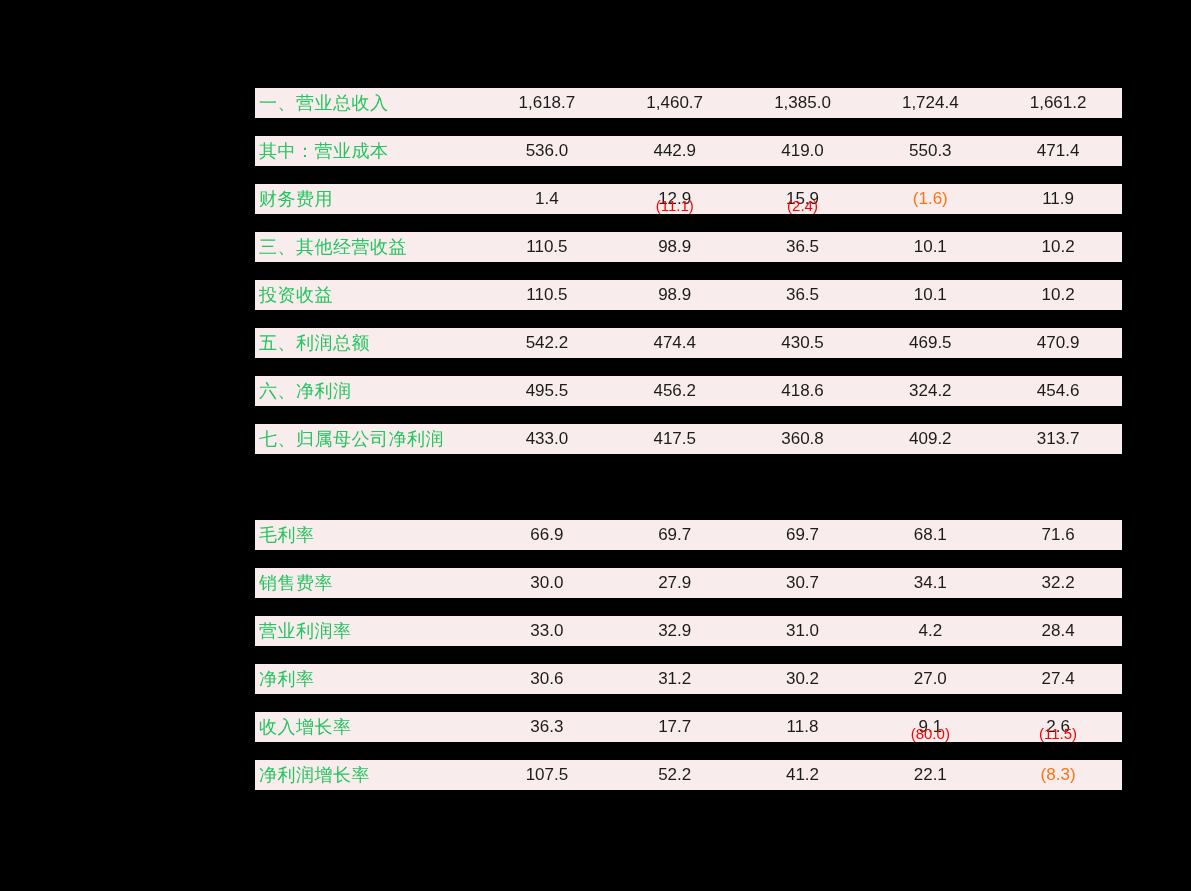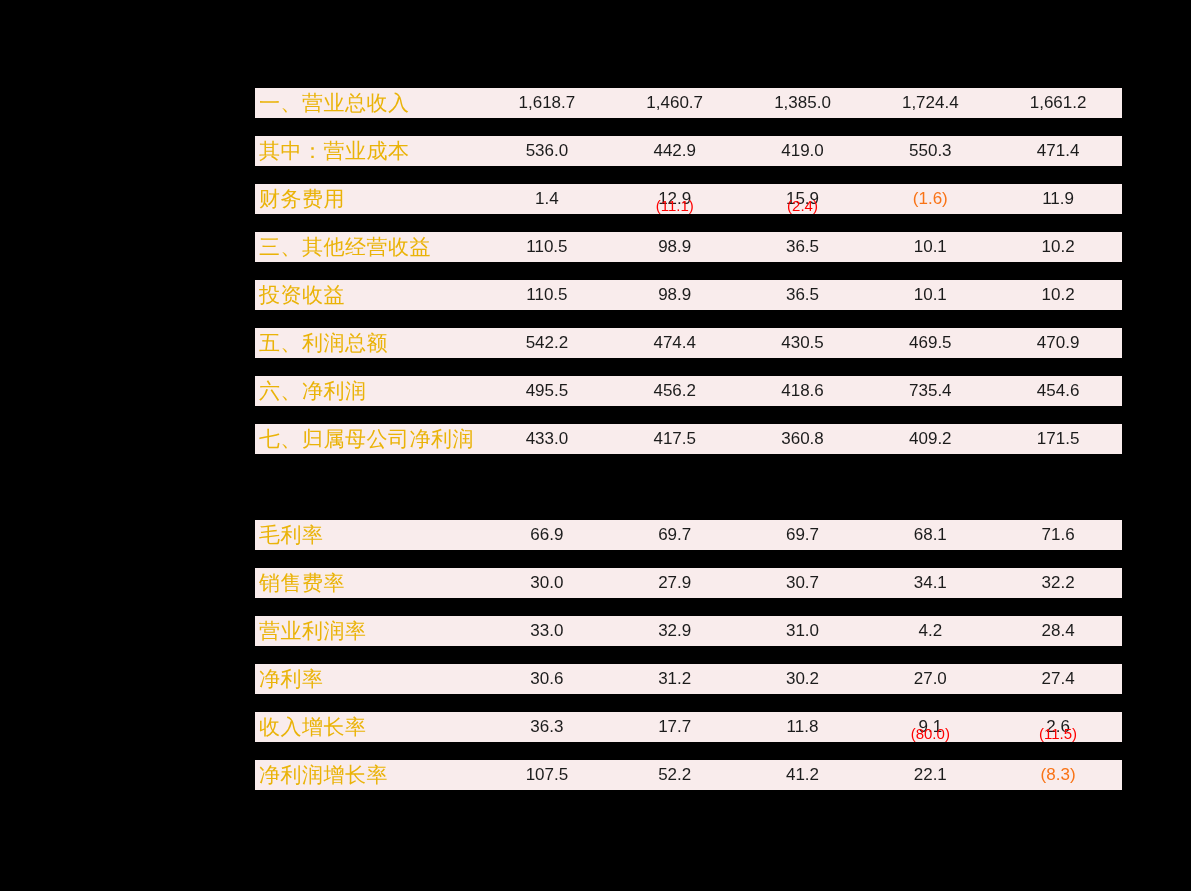--- a/index.html
+++ b/index.html
@@ -51,22 +51,22 @@
     display: flex;
     align-items: center;
   }
 
   .label-cell {
     width: 228px;
     flex: 0 0 228px;
     padding-left: 4px;
     box-sizing: border-box;
     font-family: "DejaVu Serif", "Liberation Serif", serif;
-    font-size: 21px;
-    color: #eab308;
+    font-size: 18px;
+    color: #22c55e;
     white-space: nowrap;
     letter-spacing: 0.5px;
   }
 
   .num-cell {
     flex: 1 1 0;
     text-align: center;
     font-size: 17px;
     color: #1c1c1c;
     white-space: nowrap;
@@ -178,33 +178,33 @@
         <div class="num-cell">470.9</div>
       </div>
     </div>
     <div class="fin-row">
       <div class="band"></div>
       <div class="cells">
         <div class="label-cell">六、净利润</div>
         <div class="num-cell">495.5</div>
         <div class="num-cell">456.2</div>
         <div class="num-cell">418.6</div>
-        <div class="num-cell">735.4</div>
+        <div class="num-cell">324.2</div>
         <div class="num-cell">454.6</div>
       </div>
     </div>
     <div class="fin-row">
       <div class="band"></div>
       <div class="cells">
         <div class="label-cell">七、归属母公司净利润</div>
         <div class="num-cell">433.0</div>
         <div class="num-cell">417.5</div>
         <div class="num-cell">360.8</div>
         <div class="num-cell">409.2</div>
-        <div class="num-cell">171.5</div>
+        <div class="num-cell">313.7</div>
       </div>
     </div>
     <div class="fin-row spacer">
       <div class="band"></div>
       <div class="cells">
         <div class="label-cell"></div>
         <div class="num-cell"></div>
         <div class="num-cell"></div>
         <div class="num-cell"></div>
         <div class="num-cell"></div>

